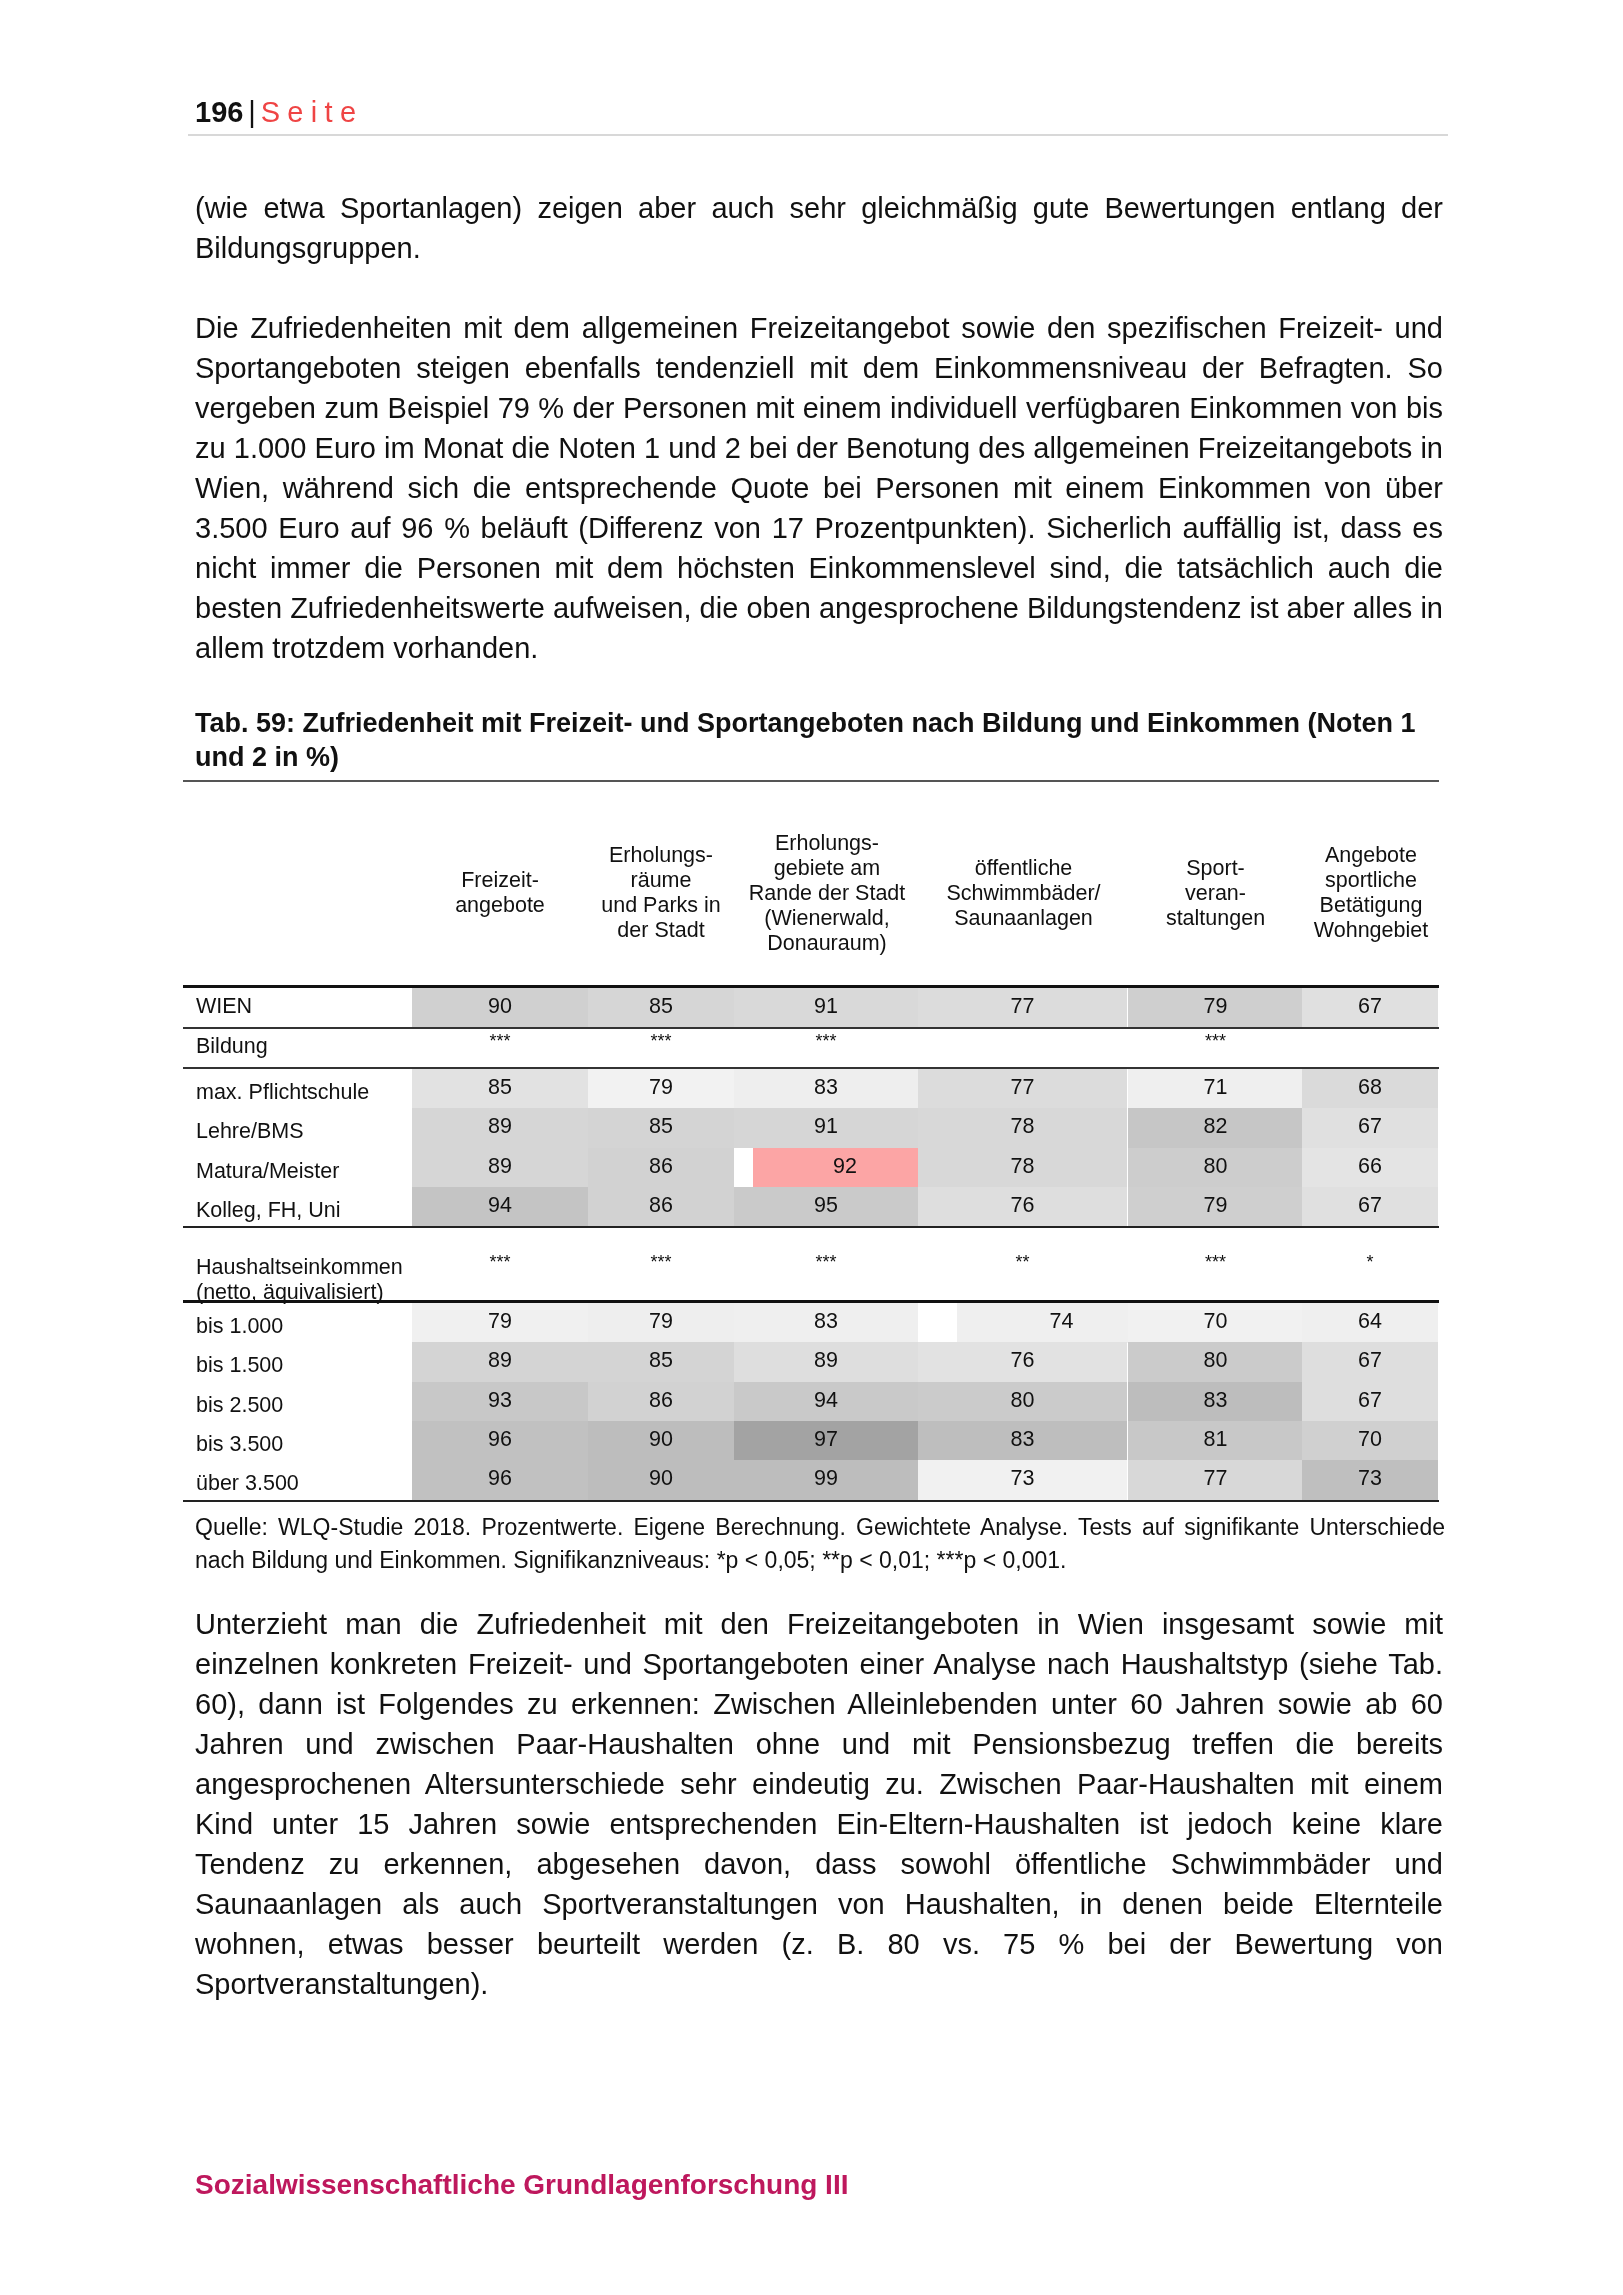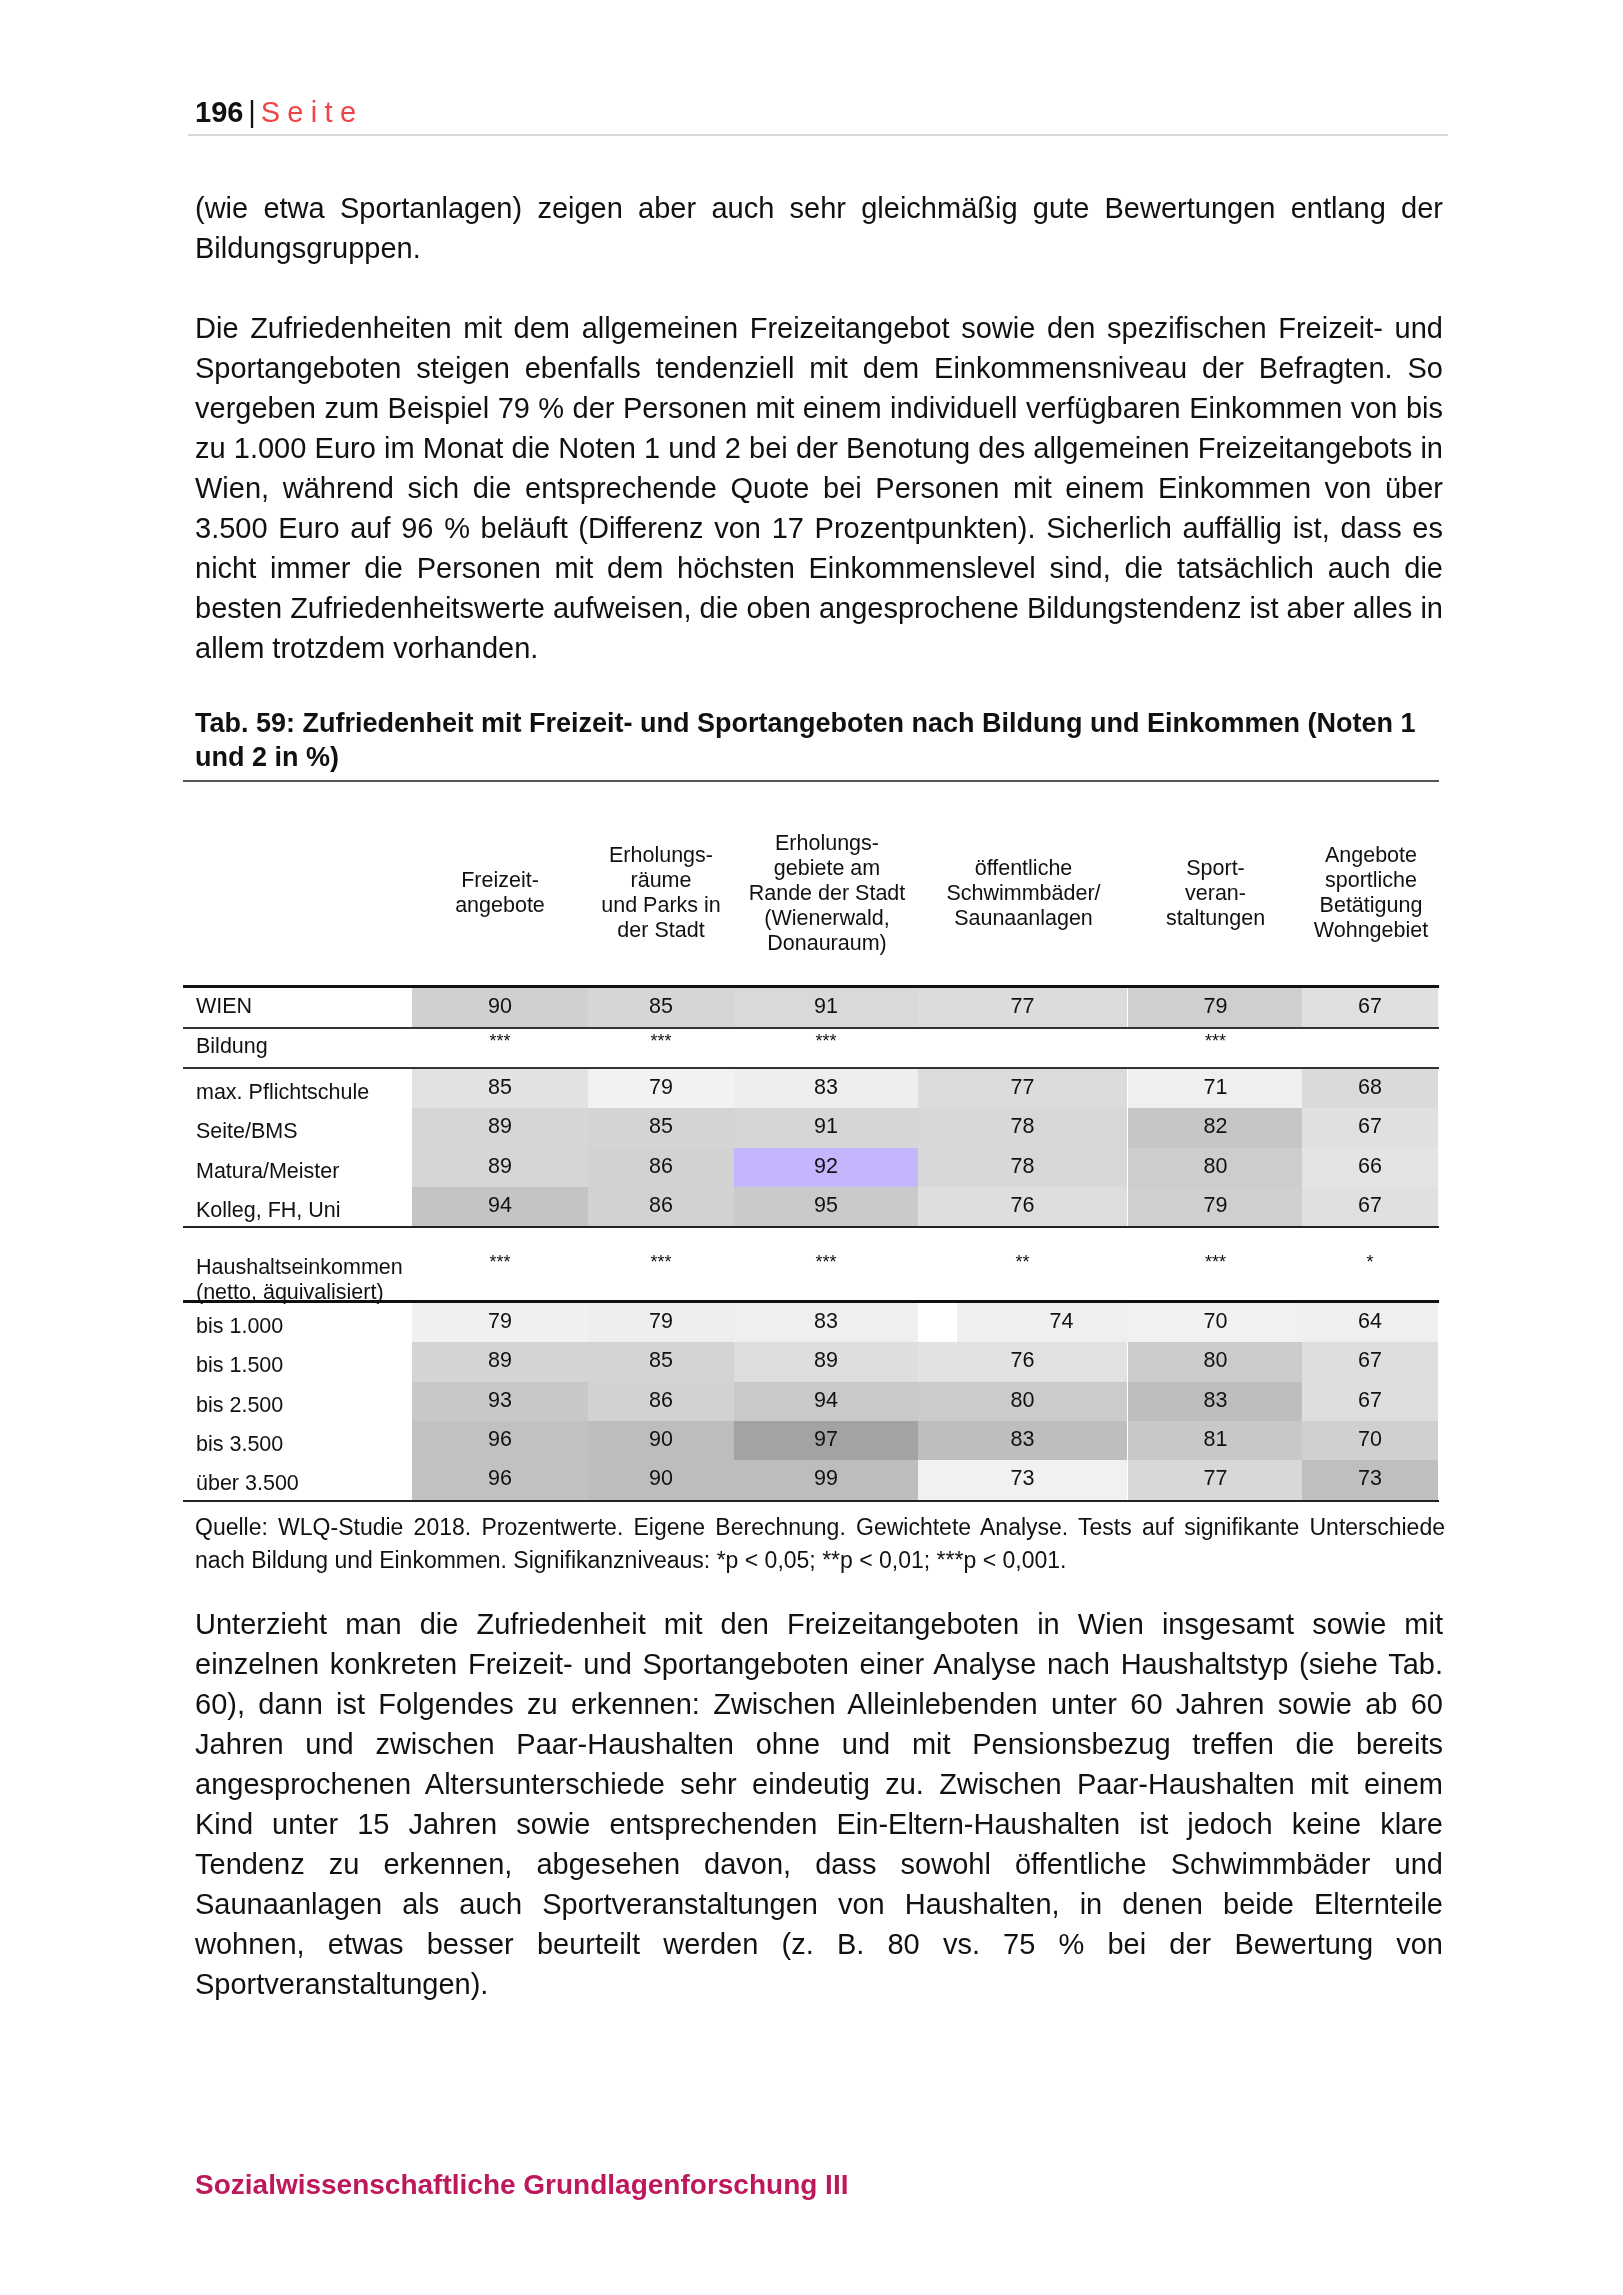--- a/index.html
+++ b/index.html
@@ -91,33 +91,33 @@
     <div class="row" style="top: 1069px;">
       <span class="lbl" style="top: 11.4px;">max. Pflichtschule</span>
       <div class="cell" style="left: 229px; width: 176px; background: rgb(226, 226, 226);">85</div>
       <div class="cell" style="left: 405px; width: 146px; background: rgb(242, 242, 242);">79</div>
       <div class="cell" style="left: 551px; width: 184px; background: rgb(238, 238, 238);">83</div>
       <div class="cell" style="left: 735px; width: 209px; background: rgb(220, 220, 220);">77</div>
       <div class="cell" style="left: 945px; width: 175px; background: rgb(239, 239, 239);">71</div>
       <div class="cell" style="left: 1119px; width: 136px; background: rgb(218, 218, 218);">68</div>
     </div>
     <div class="row" style="top: 1108px;">
-      <span class="lbl" style="top: 11.4px;">Seite/BMS</span>
+      <span class="lbl" style="top: 11.4px;">Lehre/BMS</span>
       <div class="cell" style="left: 229px; width: 176px; background: rgb(214, 214, 214);">89</div>
       <div class="cell" style="left: 405px; width: 146px; background: rgb(212, 212, 212);">85</div>
       <div class="cell" style="left: 551px; width: 184px; background: rgb(214, 214, 214);">91</div>
       <div class="cell" style="left: 735px; width: 209px; background: rgb(216, 216, 216);">78</div>
       <div class="cell" style="left: 945px; width: 175px; background: rgb(198, 198, 198);">82</div>
       <div class="cell" style="left: 1119px; width: 136px; background: rgb(224, 224, 224);">67</div>
     </div>
     <div class="row" style="top: 1148px;">
       <span class="lbl" style="top: 11.4px;">Matura/Meister</span>
       <div class="cell" style="left: 229px; width: 176px; background: rgb(214, 214, 214);">89</div>
       <div class="cell" style="left: 405px; width: 146px; background: rgb(210, 210, 210);">86</div>
-      <div class="cell" style="left: 551px; width: 184px; background: #c4b5fd;">92</div>
+      <div class="cell" style="left: 570px; width: 184px; background: #fca5a5;">92</div>
       <div class="cell" style="left: 735px; width: 209px; background: rgb(216, 216, 216);">78</div>
       <div class="cell" style="left: 945px; width: 175px; background: rgb(205, 205, 205);">80</div>
       <div class="cell" style="left: 1119px; width: 136px; background: rgb(228, 228, 228);">66</div>
     </div>
     <div class="row" style="top: 1187px;">
       <span class="lbl" style="top: 11.4px;">Kolleg, FH, Uni</span>
       <div class="cell" style="left: 229px; width: 176px; background: rgb(196, 196, 196);">94</div>
       <div class="cell" style="left: 405px; width: 146px; background: rgb(210, 210, 210);">86</div>
       <div class="cell" style="left: 551px; width: 184px; background: rgb(202, 202, 202);">95</div>
       <div class="cell" style="left: 735px; width: 209px; background: rgb(222, 222, 222);">76</div>

